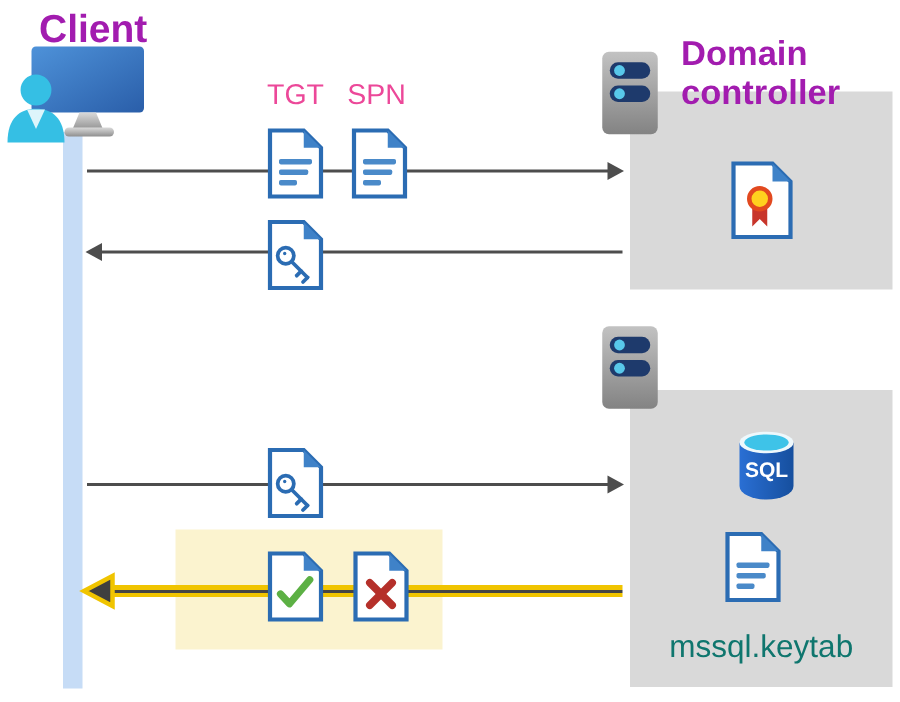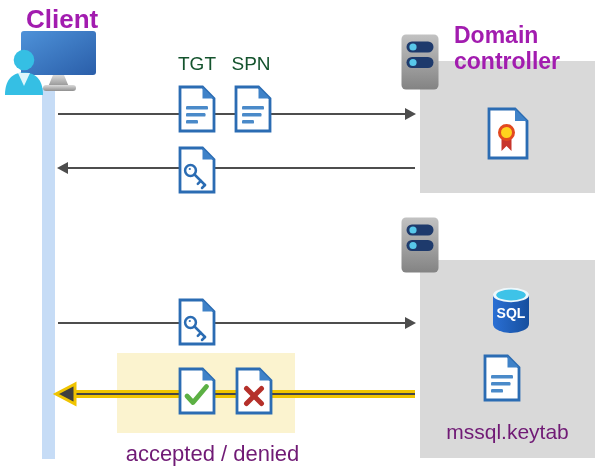--- a/index.html
+++ b/index.html
@@ -19,22 +19,22 @@
   .head-right{width:0;height:0;border-top:6px solid transparent;border-bottom:6px solid transparent;border-left:11px solid #4d4d4d;z-index:2;}
   .head-left{width:0;height:0;border-top:6px solid transparent;border-bottom:6px solid transparent;border-right:11px solid #4d4d4d;z-index:2;}
   
   .yellow-line{height:8px;z-index:2;
     background:linear-gradient(to bottom,#f0c400 0 3px,#454545 3px 5px,#f0c400 5px 8px);}
   
   .title{font-weight:bold;color:#a21caf;z-index:3;}
   .client-title{font-size:26px;}
   .dc-title{font-size:23px;line-height:1.15;width:140px;}
   .linux-title{font-size:23px;white-space:nowrap;}
-  .small-label{font-size:19px;color:#14532d;text-align:center;z-index:3;}
-  .cap-label{font-size:21px;color:#701a75;text-align:center;z-index:3;}
+  .small-label{font-size:19px;color:#ec4899;text-align:center;z-index:3;}
+  .cap-label{font-size:21px;color:#0f766e;text-align:center;z-index:3;}
   .result-label{font-size:22px;}
   svg.icon{position:absolute;z-index:3;overflow:visible;}
 </style>
 </head>
 <body>
 
 <div class="canvas">
 
   <svg width="0" height="0" style="position:absolute">
     <defs>
@@ -178,15 +178,14 @@
 
   <svg class="icon" style="left:482px;top:353px;" width="40" height="50" viewBox="0 0 40 50">
     <path d="M3 3 H25.5 L37 14.5 V47 H3 Z" fill="#ffffff" stroke="#2b6cb3" stroke-width="2.8"></path>
     <path d="M25.5 3 V14.5 H37 Z" fill="#3f82c8"></path>
     <rect x="9" y="22" width="22" height="3.6" rx="1.2" fill="#4a8ac9"></rect>
     <rect x="9" y="29" width="19.5" height="3.6" rx="1.2" fill="#4a8ac9"></rect>
     <rect x="9" y="36" width="12" height="3.6" rx="1.2" fill="#4a8ac9"></rect>
   </svg>
 
   <div class="abs cap-label" style="left:420px;top:420px;width:175px;">mssql.keytab</div>
-  <div class="abs cap-label result-label" style="left:100px;top:441px;width:225px;">accepted / denied</div>
 
 </div>
 
 </body></html>

